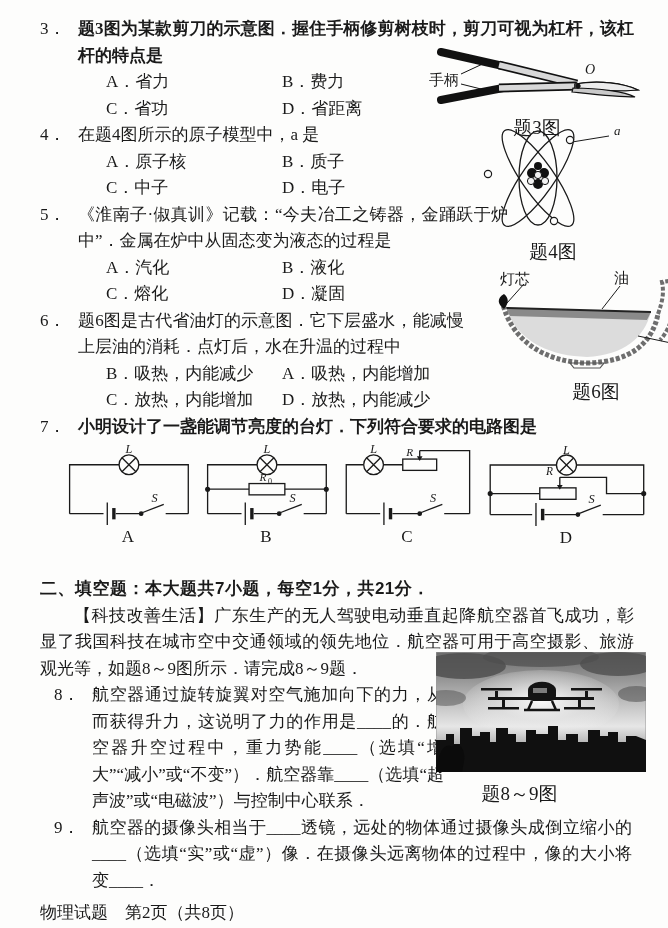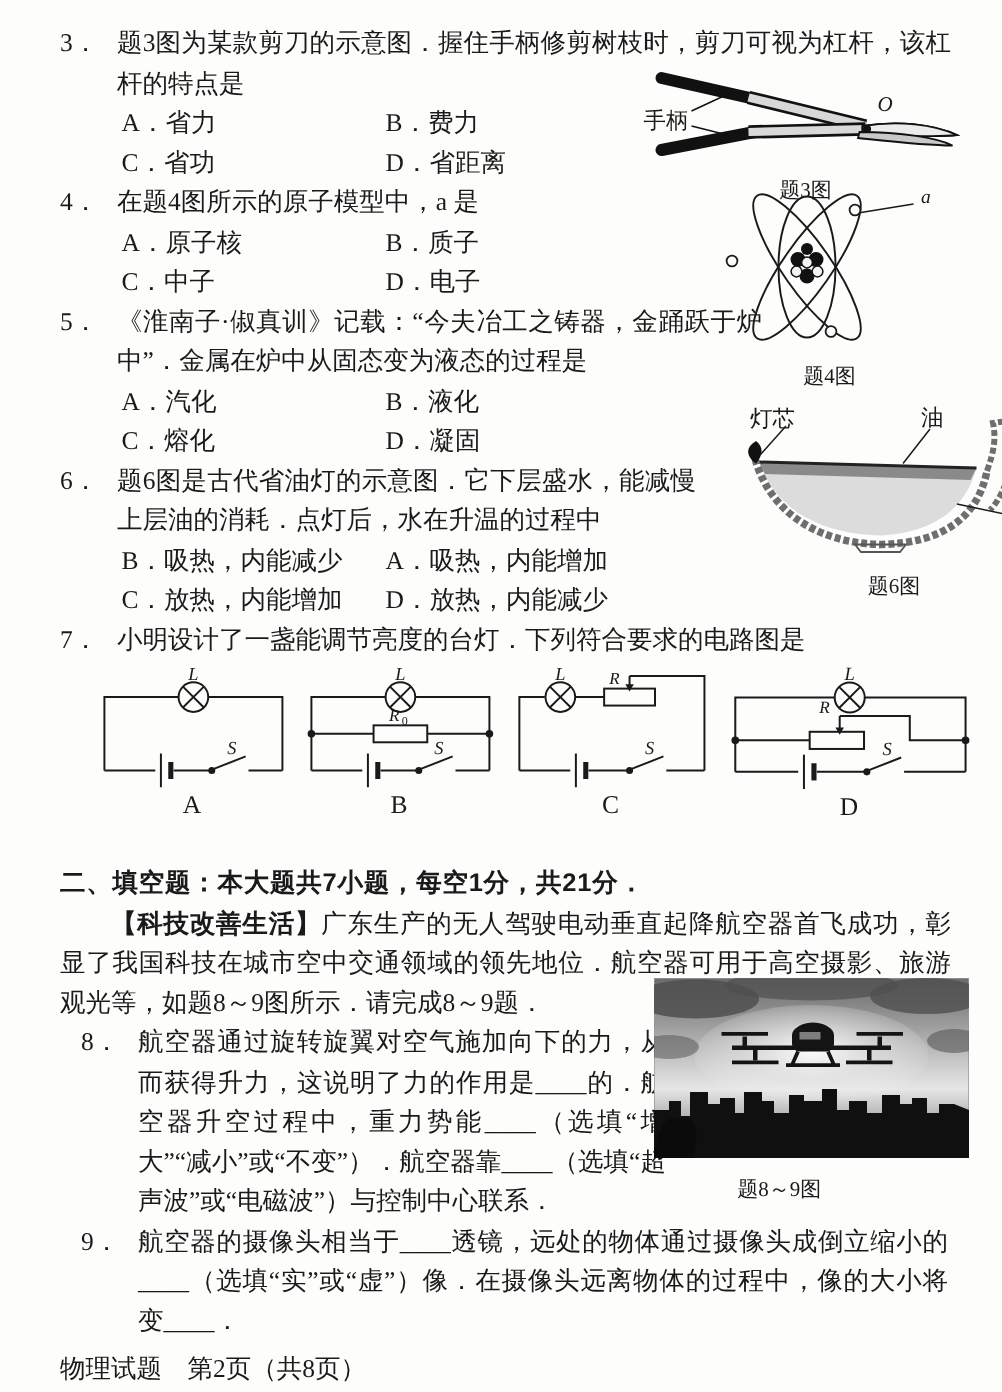--- a/index.html
+++ b/index.html
@@ -8,41 +8,41 @@
     position: relative; width: 668px; height: 928px;
     background: #fdfdfc; overflow: hidden;
     font-family: "Liberation Serif", "DejaVu Serif", serif;
     color: #1a1a1a; font-size: 17px; line-height: 26.5px;
   }
   .content { position: absolute; left: 40px; top: 16px; width: 594px; }
   .q { display: flex; align-items: flex-start; }
   .qnum { flex: 0 0 38px; white-space: nowrap; }
   .qbody { flex: 1; min-width: 0; }
   .qtext { text-align: justify; }
-  .w554 { max-width: 556px; }
+  .w554 { max-width: 556px; font-weight: bold; }
   .w430 { max-width: 430px; }
   .w386 { max-width: 386px; }
   .w352 { max-width: 352px; }
   .w540 { max-width: 540px; }
-  .opts { margin-left: 3px; display: grid; grid-template-columns: 176px auto; justify-content: start; }
+  .opts { margin-left: 28px; display: grid; grid-template-columns: 176px auto; justify-content: start; }
   .opt { white-space: nowrap; }
   .circuits { display: flex; gap: 6px; margin-left: -16px; margin-top: 4px; }
   .circ { text-align: center; }
   .circ svg { display: block; }
   .clabel { line-height: 20px; margin-top: 2px; }
   .sec-header {
     font-family: "Liberation Sans", "DejaVu Sans", sans-serif;
     font-weight: 700; margin-top: 28px; letter-spacing: .5px;
   }
   .intro { margin: 0; text-indent: 2em; text-align: justify; }
-  .intro b { font-weight: 700; }
+  .intro b { font-weight: 400; }
   .mL14 { margin-left: 14px; }
   .footer { text-align: left; margin-top: 6px; }
   .figblock { position: absolute; text-align: center; }
-  .figcap { font-size: 14px; line-height: 22px; margin-top: 2px; }
+  .figcap { font-size: 19px; line-height: 22px; margin-top: 2px; }
   .fig3  { left: 427px; top: 44px;  width: 220px; }
   .fig4  { left: 468px; top: 122px; width: 170px; }
   .fig6  { left: 456px; top: 270px; width: 208px; margin-left: 36px; }
   .photo { left: 436px; top: 652px; width: 167px; }
   svg text { font-family: "Liberation Serif", "DejaVu Serif", serif; fill:#1a1a1a; }
   .it { font-style: italic; }
   .cjk15 { font-size: 15px; }
 </style>
 </head>
 <body>

